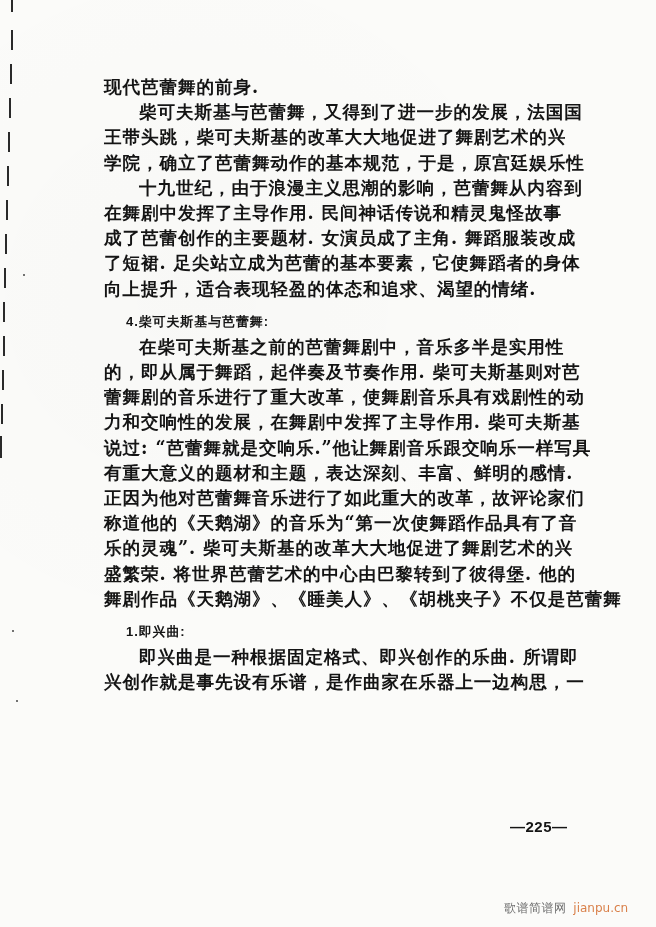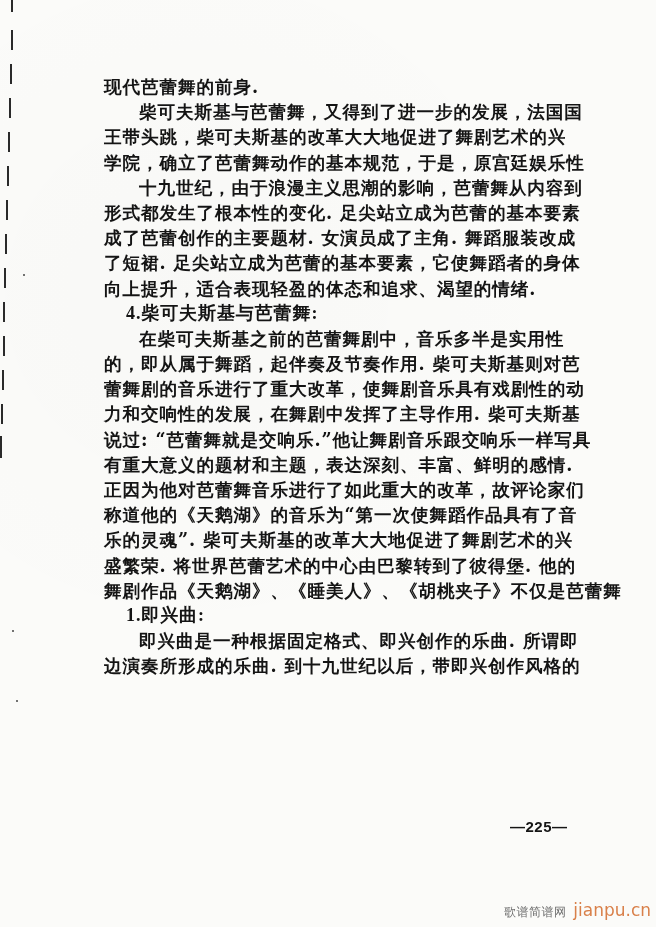--- a/index.html
+++ b/index.html
@@ -45,23 +45,24 @@
       height: 25.2px;
       line-height: 25.2px;
       font-size: 17.6px;
       white-space: nowrap;
       letter-spacing: 0.9px;
       font-weight: bold;
     }
     .line.indent { padding-left: 35px; }
     .line.heading {
       padding-left: 22px;
-      font-family: Liberation Serif, serif;
+      font-family: Liberation Sans, sans-serif;
       font-weight: bold;
-      font-size: 18px;
+      font-size: 13px;
+      margin-top: 8px;
     }
     .page-number {
       position: absolute;
       left: 510px;
       top: 818px;
       font-family: Liberation Sans, sans-serif;
       font-weight: bold;
       font-size: 15px;
       letter-spacing: 0.5px;
       color: #151515;
@@ -74,21 +75,21 @@
       color: #6e6e6e;
       white-space: nowrap;
     }
     .watermark .wm-cn {
       font-family: "DejaVu Serif", "Liberation Serif", serif;
       letter-spacing: 0.5px;
     }
     .watermark .wm-url {
       font-family: "DejaVu Sans", "Liberation Sans", sans-serif;
       color: #d9804a;
-      font-size: 17px;
+      font-size: 12px;
       margin-left: 3px;
     }
     .speck {
       position: absolute;
       width: 2px; height: 2px;
       background: #444;
       border-radius: 1px;
     }
   </style>
 </head>
@@ -116,39 +117,39 @@
   <div class="speck" style="left:23px; top:274px;"></div>
   <div class="speck" style="left:12px; top:630px;"></div>
   <div class="speck" style="left:16px; top:700px;"></div>
 
   <div class="text-block">
     <div class="line">现代芭蕾舞的前身.</div>
     <div class="line indent">柴可夫斯基与芭蕾舞，又得到了进一步的发展，法国国</div>
     <div class="line">王带头跳，柴可夫斯基的改革大大地促进了舞剧艺术的兴</div>
     <div class="line">学院，确立了芭蕾舞动作的基本规范，于是，原宫廷娱乐性</div>
     <div class="line indent">十九世纪，由于浪漫主义思潮的影响，芭蕾舞从内容到</div>
-    <div class="line">形式都发生了根本性的变化. 足尖站立成为芭蕾的基本要素</div>
+    <div class="line">在舞剧中发挥了主导作用. 民间神话传说和精灵鬼怪故事</div>
     <div class="line">成了芭蕾创作的主要题材. 女演员成了主角. 舞蹈服装改成</div>
     <div class="line">了短裙. 足尖站立成为芭蕾的基本要素，它使舞蹈者的身体</div>
     <div class="line">向上提升，适合表现轻盈的体态和追求、渴望的情绪.</div>
     <div class="line heading">4.柴可夫斯基与芭蕾舞:</div>
     <div class="line indent">在柴可夫斯基之前的芭蕾舞剧中，音乐多半是实用性</div>
     <div class="line">的，即从属于舞蹈，起伴奏及节奏作用. 柴可夫斯基则对芭</div>
     <div class="line">蕾舞剧的音乐进行了重大改革，使舞剧音乐具有戏剧性的动</div>
     <div class="line">力和交响性的发展，在舞剧中发挥了主导作用. 柴可夫斯基</div>
     <div class="line">说过: “芭蕾舞就是交响乐.”他让舞剧音乐跟交响乐一样写具</div>
     <div class="line">有重大意义的题材和主题，表达深刻、丰富、鲜明的感情.</div>
     <div class="line">正因为他对芭蕾舞音乐进行了如此重大的改革，故评论家们</div>
     <div class="line">称道他的《天鹅湖》的音乐为“第一次使舞蹈作品具有了音</div>
     <div class="line">乐的灵魂”. 柴可夫斯基的改革大大地促进了舞剧艺术的兴</div>
     <div class="line">盛繁荣. 将世界芭蕾艺术的中心由巴黎转到了彼得堡. 他的</div>
     <div class="line">舞剧作品《天鹅湖》、《睡美人》、《胡桃夹子》不仅是芭蕾舞</div>
     <div class="line heading">1.即兴曲:</div>
     <div class="line indent">即兴曲是一种根据固定格式、即兴创作的乐曲. 所谓即</div>
-    <div class="line">边演奏所形成的乐曲. 到十九世纪以后，带即兴创作风格的</div>
+    <div class="line">兴创作就是事先设有乐谱，是作曲家在乐器上一边构思，一</div>
   </div>
 
   <div class="page-number">—225—</div>
 
   <div class="watermark">
     <span class="wm-cn">歌谱简谱网</span>
     <span class="wm-url">jianpu.cn</span>
   </div>
 </div>
 

